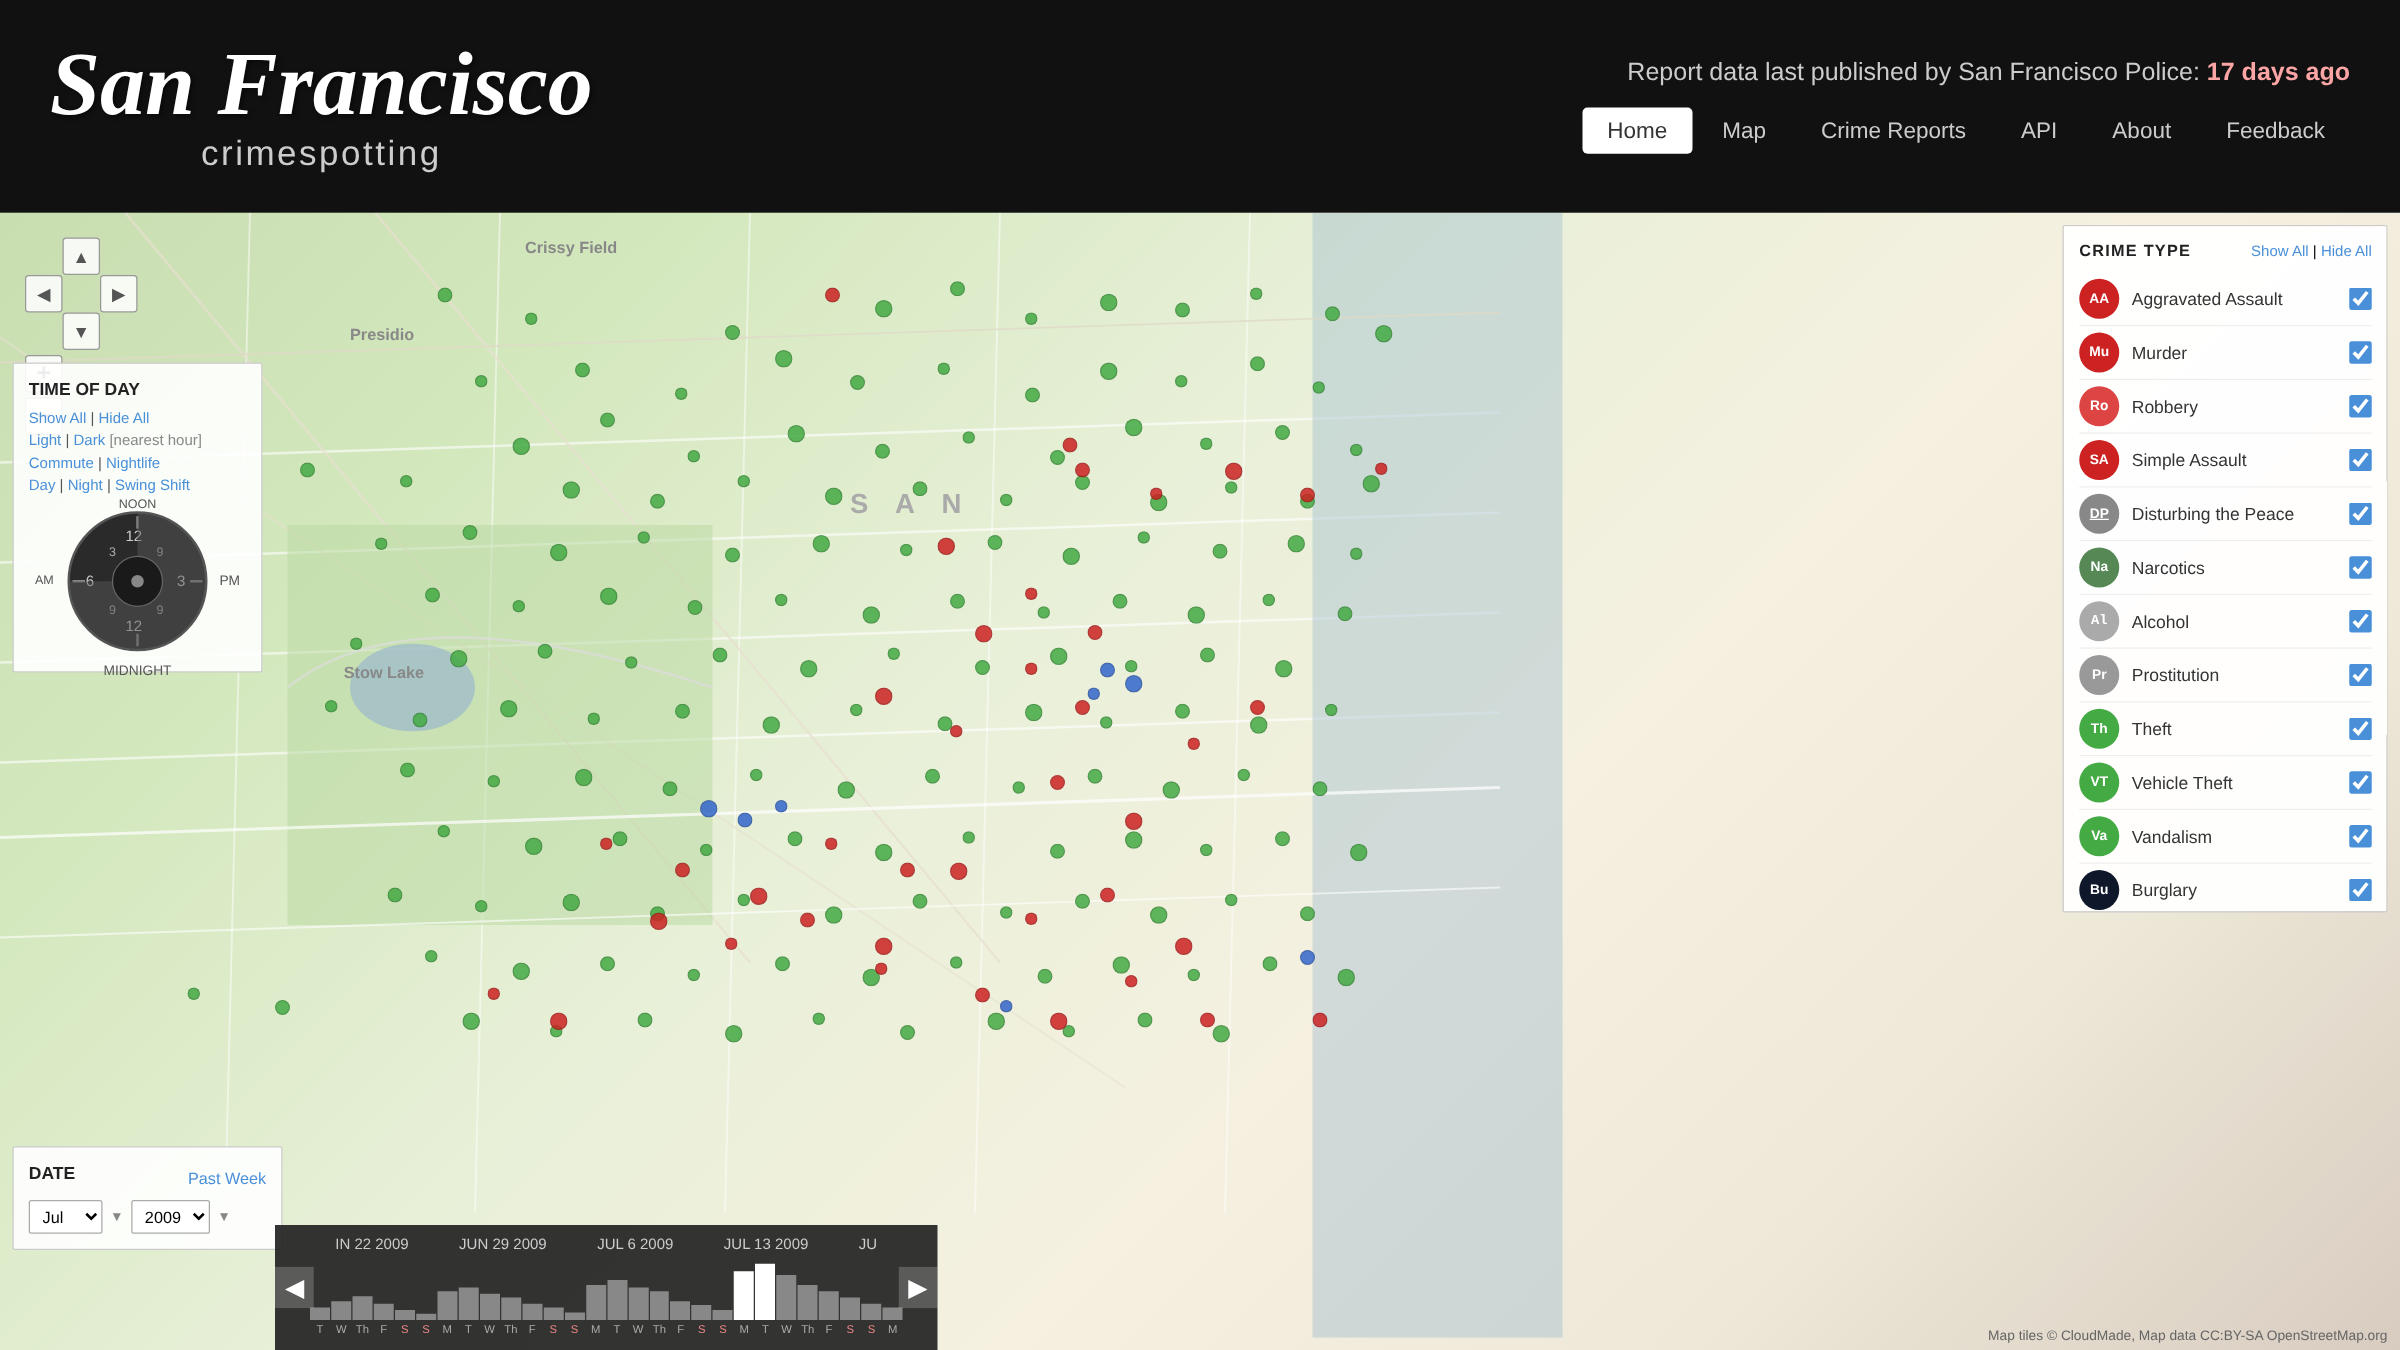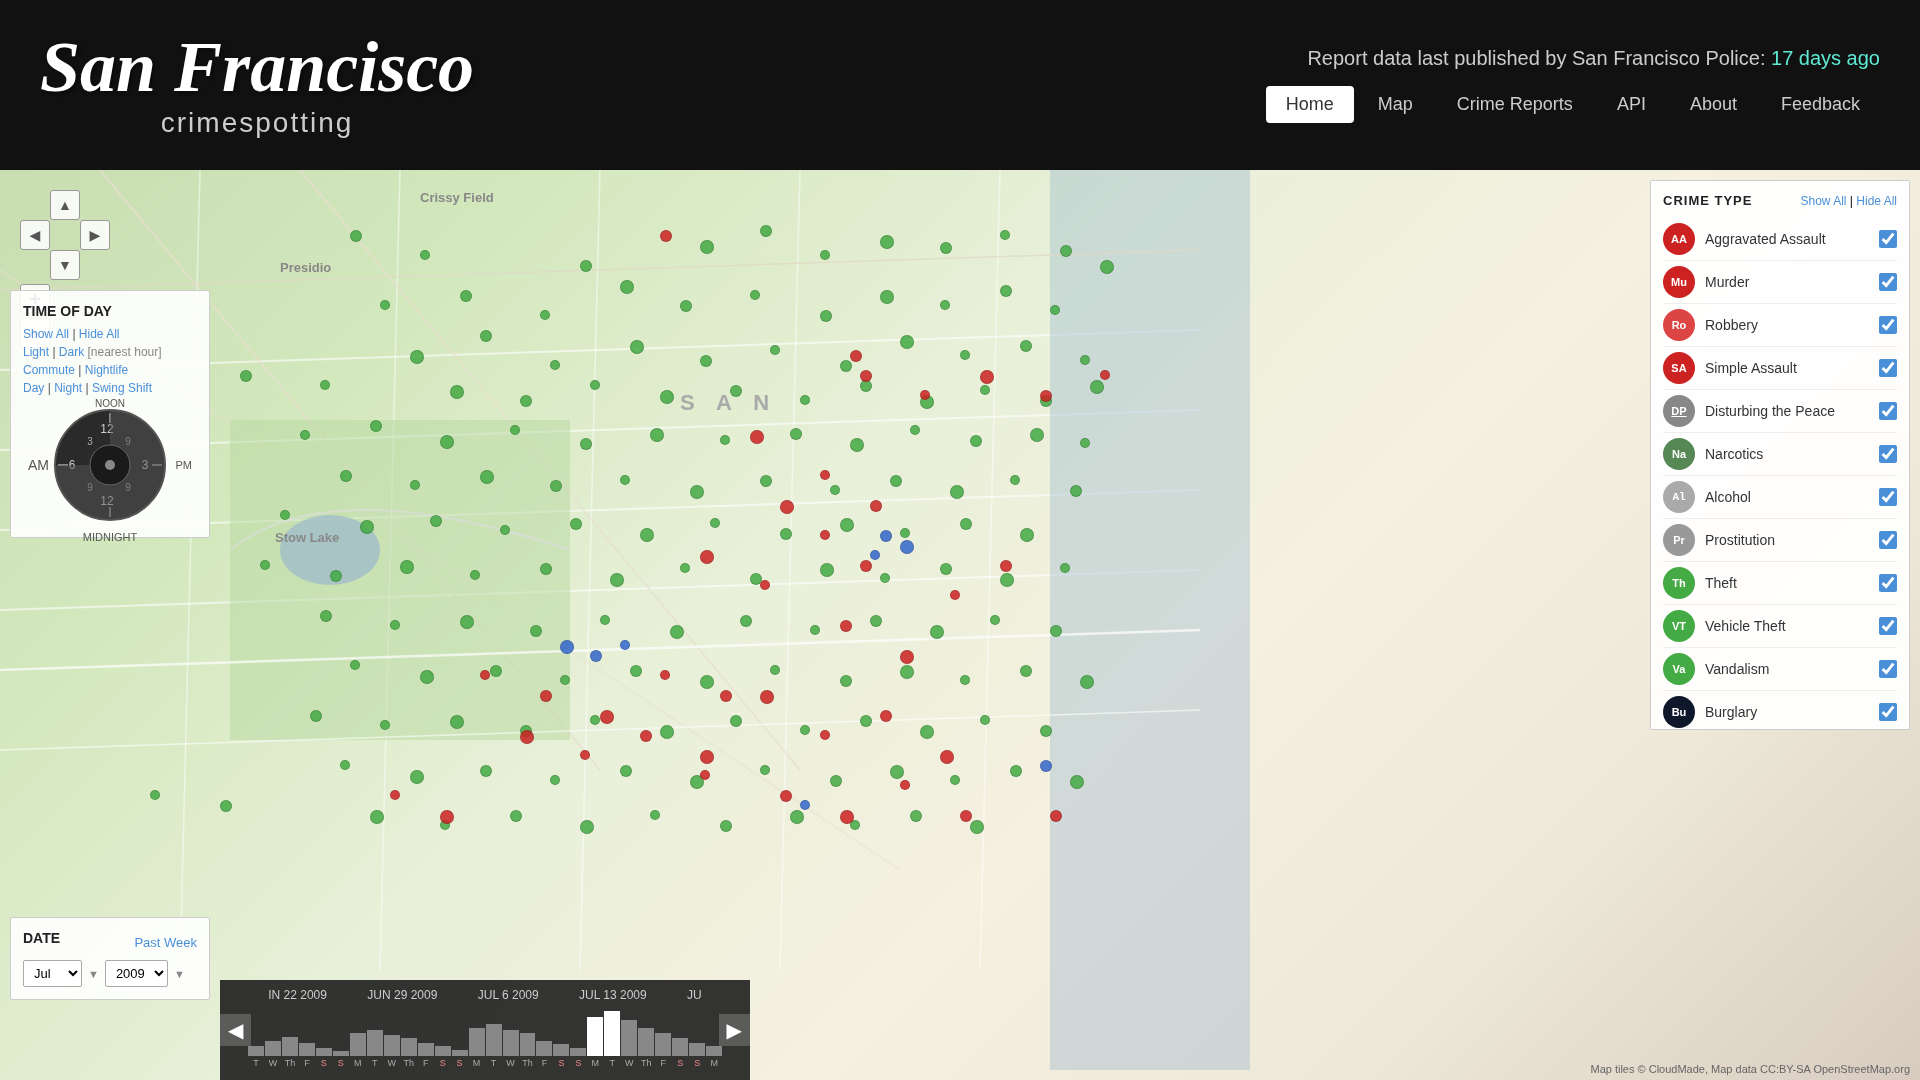--- a/index.html
+++ b/index.html
@@ -17,21 +17,21 @@
       font-weight: bold; color: white; line-height: 1;
       text-shadow: 2px 2px 4px rgba(0,0,0,0.5);
       font-family: 'Palatino Linotype', cursive;
     }
     #logo .crime-subtitle {
       font-size: 28px; color: #ccc; text-align: center; letter-spacing: 2px;
       margin-top: 4px;
     }
     #header-right { display: flex; flex-direction: column; align-items: flex-end; gap: 16px; }
     #report-notice { color: #ccc; font-size: 20px; }
-    #report-notice strong { color: #5eead4; font-weight: normal; }
+    #report-notice strong { color: #fca5a5; font-weight: bold; }
     #nav { display: flex; gap: 4px; align-items: center; }
     .nav-item {
       padding: 8px 20px; color: #ccc; font-size: 18px; cursor: pointer;
       text-decoration: none;
     }
     .nav-item.active {
       background: white; color: #333; border-radius: 4px;
     }
 
     
@@ -86,27 +86,27 @@
 
     
     #clock-container {
       display: flex; justify-content: center; margin-top: 10px; position: relative;
     }
     .clock-outer {
       position: relative; width: 120px; height: 120px;
     }
     .clock-label-noon { position: absolute; top: -18px; left: 50%; transform: translateX(-50%); font-size: 10px; color: #555; margin-top: 11px; }
     .clock-label-midnight { position: absolute; bottom: -18px; left: 50%; transform: translateX(-50%); font-size: 11px; color: #555; }
-    .clock-label-am { position: absolute; top: 50%; left: -22px; transform: translateY(-50%); font-size: 14px; color: #555; }
+    .clock-label-am { position: absolute; top: 50%; left: -22px; transform: translateY(-50%); font-size: 10px; color: #555; }
     .clock-label-pm { position: absolute; top: 50%; right: -22px; transform: translateY(-50%); font-size: 11px; color: #555; text-align: center; }
     .clock-svg { width: 120px; height: 120px; }
 
     
     #date-panel {
-      position: absolute; bottom: 80px; left: 10px; width: 200px;
+      position: absolute; bottom: 80px; left: 10px; width: 216px;
       background: rgba(255,255,255,0.9); border: 1px solid #ccc;
       padding: 12px; z-index: 50; border-radius: 2px;
     }
     #date-panel h3 { font-size: 14px; font-weight: bold; margin-bottom: 8px; color: #222; }
     .date-controls { display: flex; gap: 6px; align-items: center; }
     .date-controls select {
       padding: 4px 6px; font-size: 13px; border: 1px solid #aaa;
       background: white; cursor: pointer; border-radius: 2px;
     }
 

